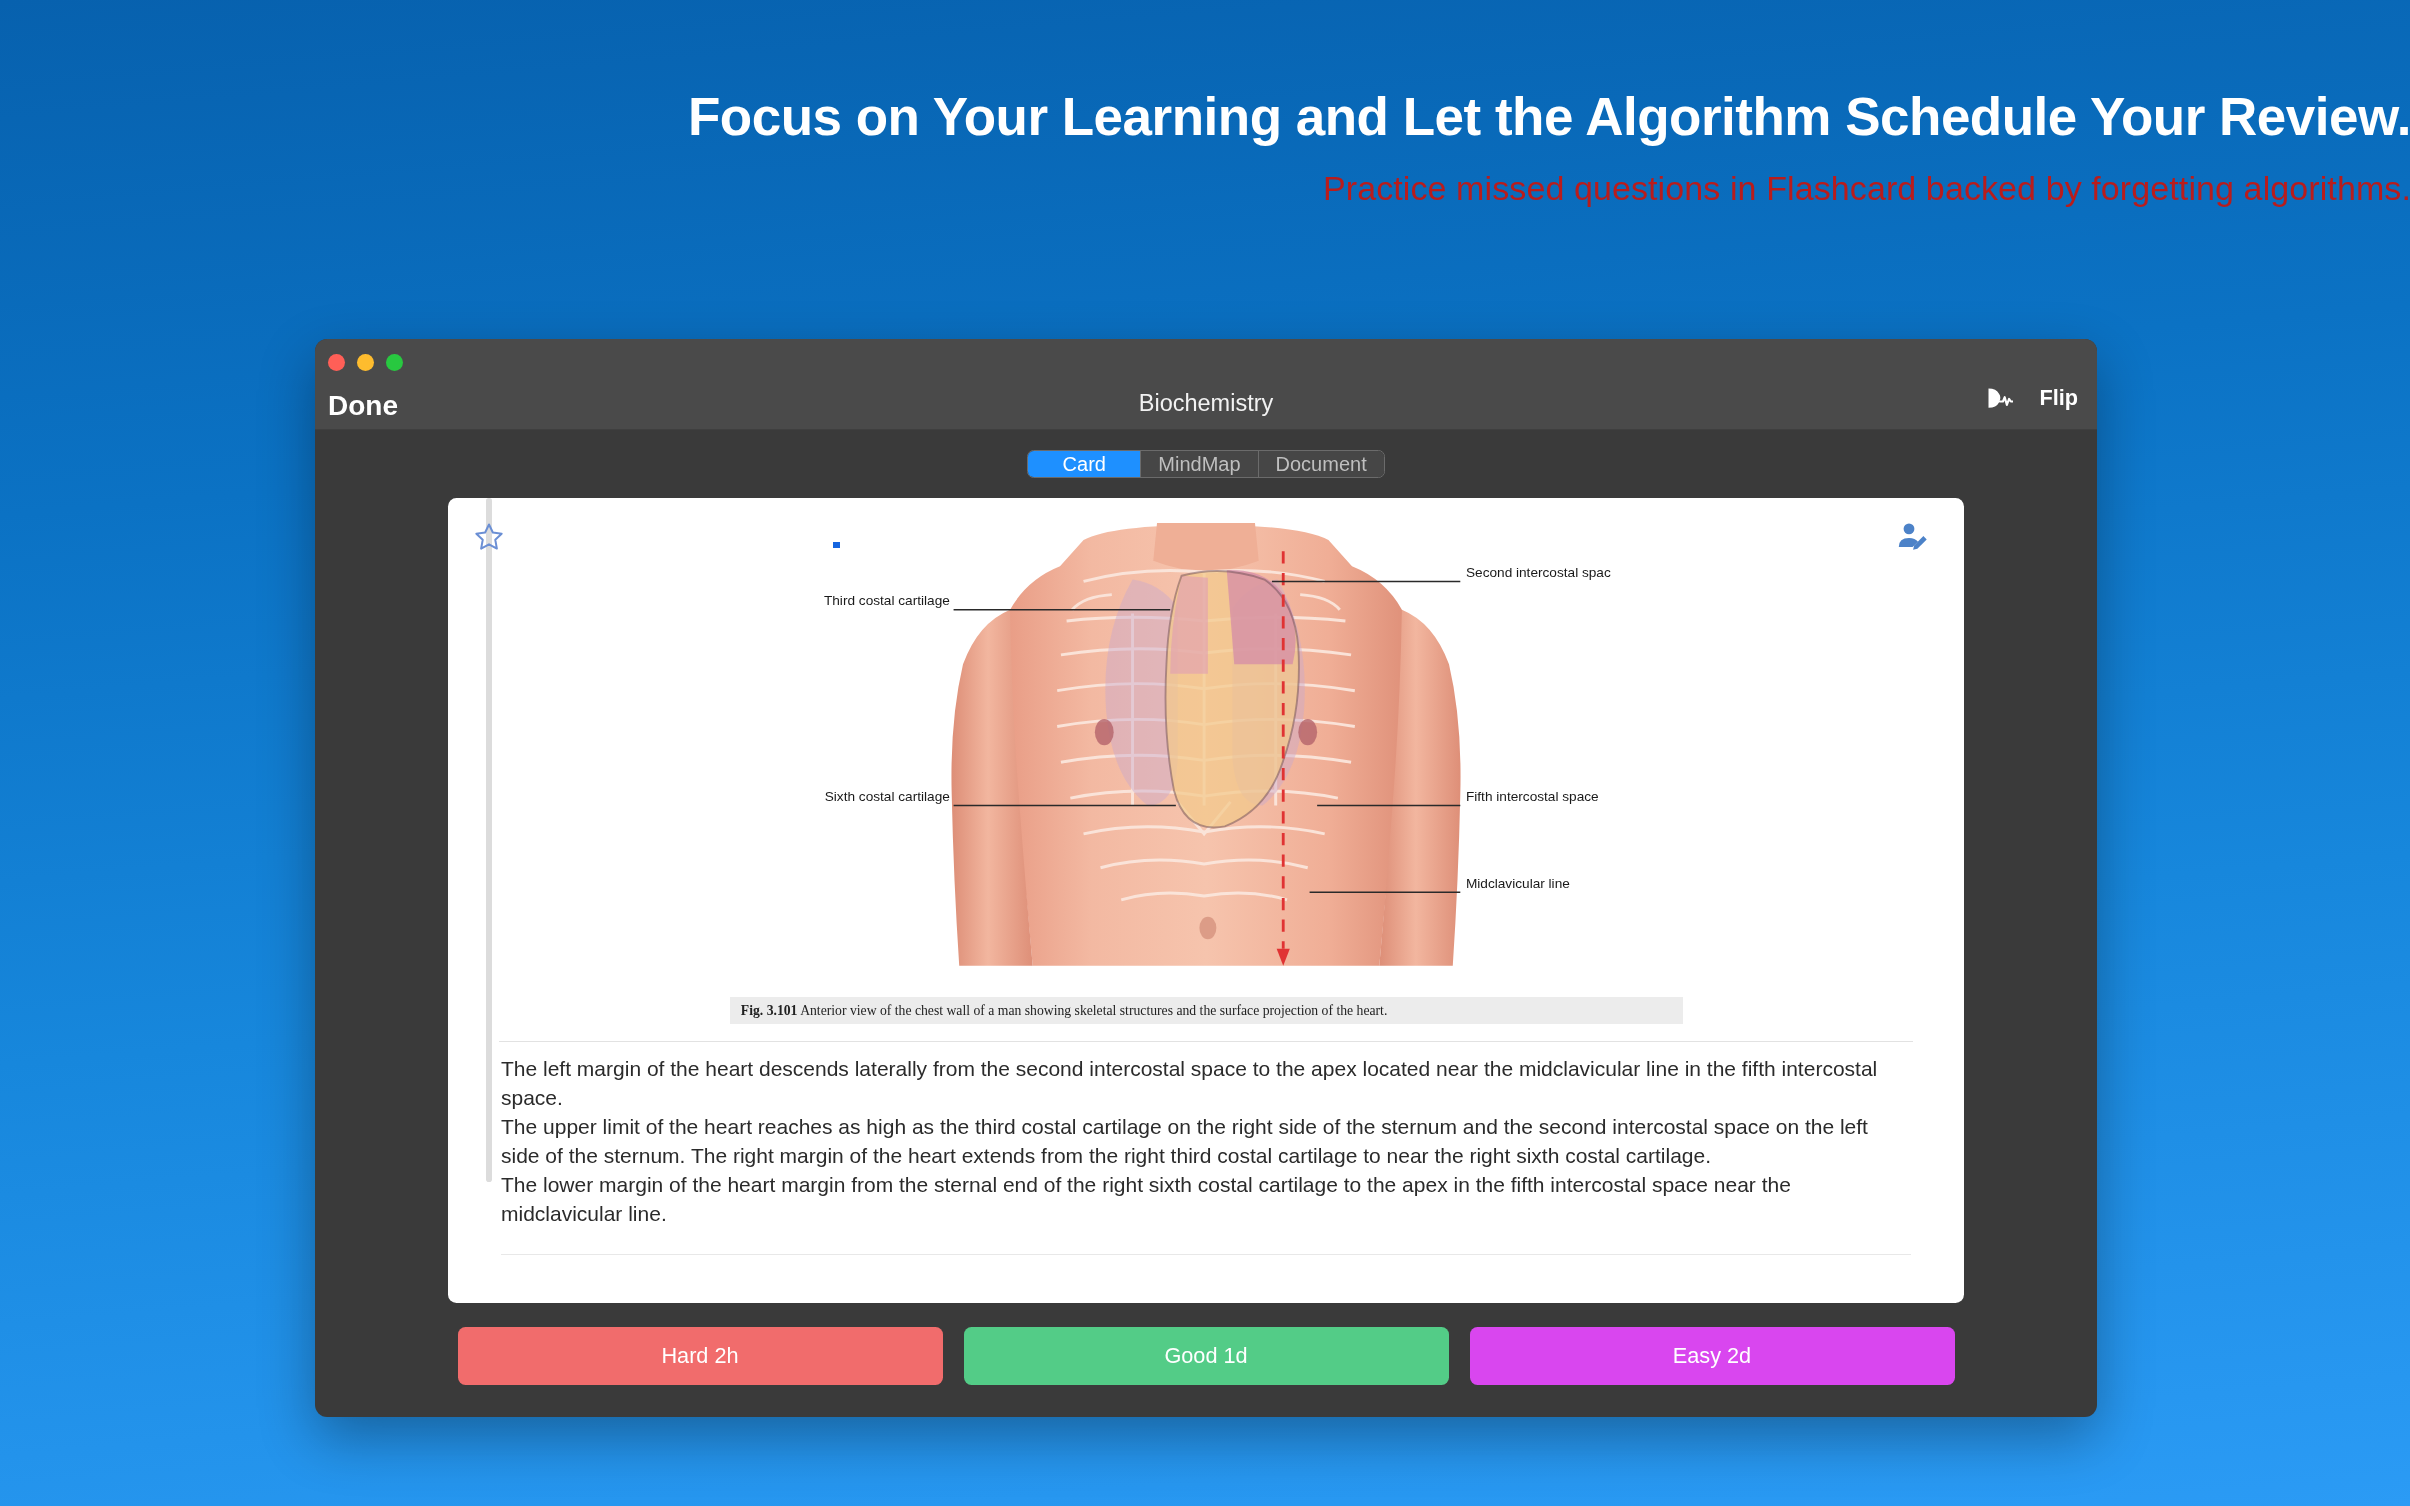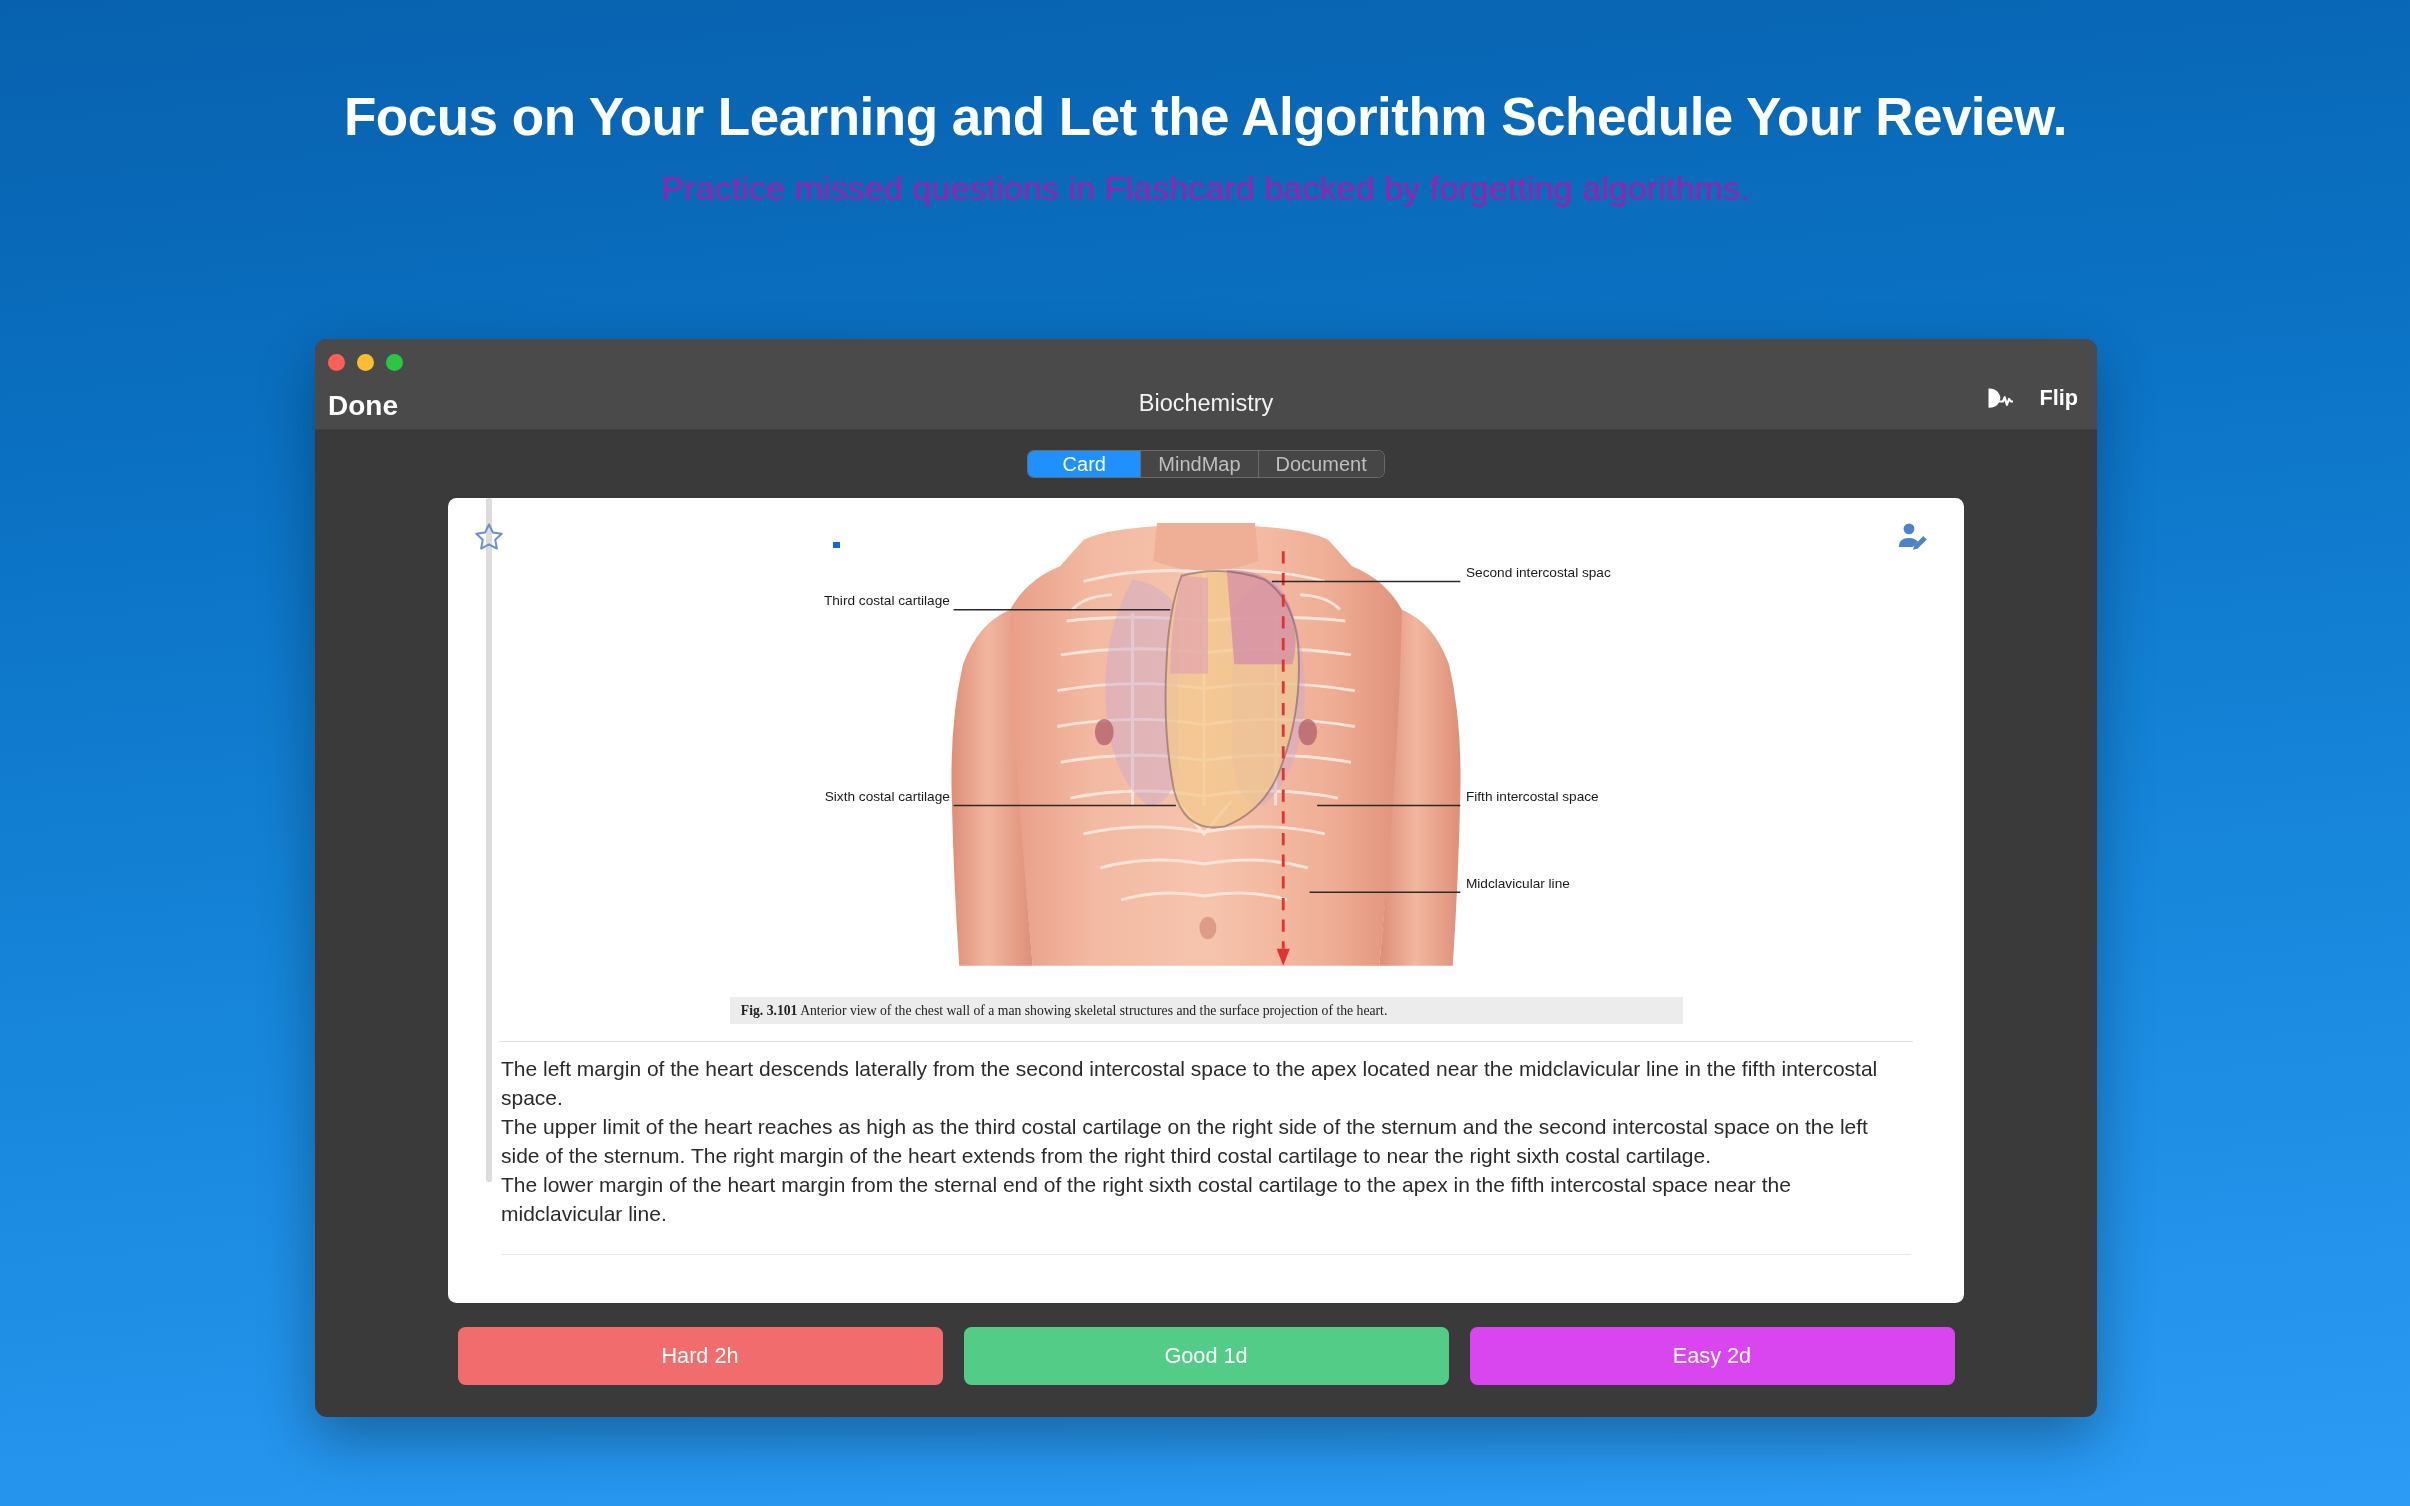--- a/index.html
+++ b/index.html
@@ -7,30 +7,30 @@
     width:2411px; height:1507px;
     font-family:"Liberation Sans", sans-serif;
     overflow:hidden;
   }
   body {
     background:linear-gradient(175deg, #0761AE 0%, #0B72C4 30%, #1787DC 62%, #2B9BF5 100%);
     position:relative;
   }
 
   
-  .promo { width:100%; text-align:center; padding-top:87px; }
+  .promo { width:100%; text-align:right; padding-top:87px; }
   .promo-title {
     color:#FFFFFF;
     font-size:53px;
     font-weight:bold;
     letter-spacing:-0.5px;
     line-height:1.15;
   }
   .promo-sub {
-    color:#a21caf;
+    color:#b91c1c;
     font-size:34px;
     font-weight:400;
     margin-top:21px;
     letter-spacing:0.1px;
   }
 
   
   .window {
     position:absolute;
     left:315px; top:339px;

